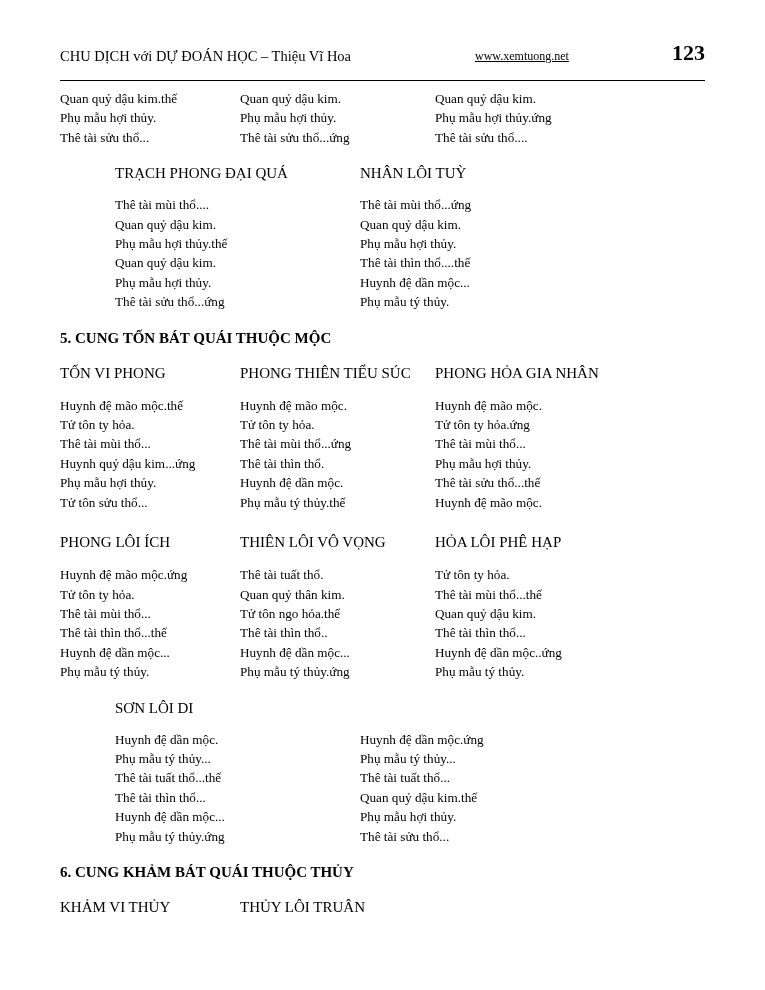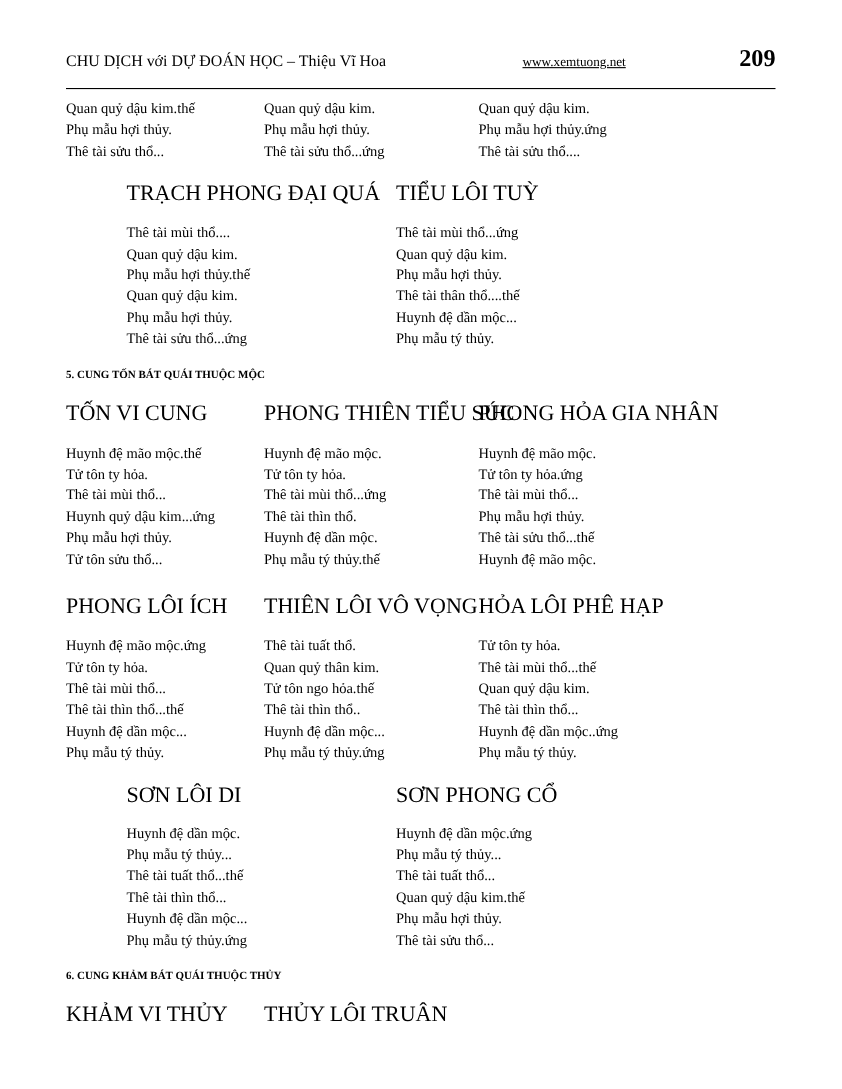--- a/index.html
+++ b/index.html
@@ -52,26 +52,26 @@
     border-top: 1px solid #000;
     margin: 2px 0 8px 0;
   }
   
   .line {
     font-size: 13.2px;
     line-height: 19.4px;
     white-space: pre;
   }
   .sec-head {
-    font-size: 10px;
+    font-size: 15px;
     font-weight: bold;
     white-space: pre;
   }
   .trigram {
-    font-size: 20px;
+    font-size: 15px;
     white-space: pre;
   }
   
   .cols3 {
     display: grid;
     grid-template-columns: 180px 195px 1fr;
   }
   .cols2-ind {
     display: grid;
     grid-template-columns: 245px 1fr;
@@ -86,21 +86,21 @@
   }
 </style>
 </head>
 <body>
 
 <div class="page">
 
   <div class="header">
     <div class="header-title">CHU DỊCH với DỰ ĐOÁN HỌC – Thiệu Vĩ Hoa</div>
     <div class="header-site">www.xemtuong.net</div>
-    <div class="header-page">209</div>
+    <div class="header-page">123</div>
   </div>
   <div class="rule"></div>
 
   <div class="cols3">
     <div>
       <div class="line">Quan quỷ dậu kim.thế</div>
       <div class="line">Phụ mẫu hợi thủy.</div>
       <div class="line">Thê tài sửu thổ...</div>
     </div>
     <div>
@@ -112,52 +112,52 @@
       <div class="line">Quan quỷ dậu kim.</div>
       <div class="line">Phụ mẫu hợi thủy.ứng</div>
       <div class="line">Thê tài sửu thổ....</div>
     </div>
   </div>
 
   <div class="spacer-18"></div>
 
   <div class="cols2-ind">
     <div class="trigram tg-row">TRẠCH PHONG ĐẠI QUÁ</div>
-    <div class="trigram tg-row">TIỂU LÔI TUỲ</div>
+    <div class="trigram tg-row">NHÂN LÔI TUỲ</div>
   </div>
 
   <div class="spacer-6"></div>
 
   <div class="cols2-ind">
     <div>
       <div class="line">Thê tài mùi thổ....</div>
       <div class="line">Quan quỷ dậu kim.</div>
       <div class="line">Phụ mẫu hợi thủy.thế</div>
       <div class="line">Quan quỷ dậu kim.</div>
       <div class="line">Phụ mẫu hợi thủy.</div>
       <div class="line">Thê tài sửu thổ...ứng</div>
     </div>
     <div>
       <div class="line">Thê tài mùi thổ...ứng</div>
       <div class="line">Quan quỷ dậu kim.</div>
       <div class="line">Phụ mẫu hợi thủy.</div>
-      <div class="line">Thê tài thân thổ....thế</div>
+      <div class="line">Thê tài thìn thổ....thế</div>
       <div class="line">Huynh đệ dần mộc...</div>
       <div class="line">Phụ mẫu tý thủy.</div>
     </div>
   </div>
 
   <div class="spacer-18"></div>
 
   <div class="sec-head">5. CUNG TỐN BÁT QUÁI THUỘC MỘC</div>
 
   <div class="spacer-18"></div>
 
   <div class="cols3">
-    <div class="trigram">TỐN VI CUNG</div>
+    <div class="trigram">TỐN VI PHONG</div>
     <div class="trigram">PHONG THIÊN TIỂU SÚC</div>
     <div class="trigram">PHONG HỎA GIA NHÂN</div>
   </div>
 
   <div class="spacer-14"></div>
 
   <div class="cols3">
     <div>
       <div class="line">Huynh đệ mão mộc.thế</div>
       <div class="line">Tử tôn ty hỏa.</div>
@@ -218,21 +218,20 @@
       <div class="line">Thê tài thìn thổ...</div>
       <div class="line">Huynh đệ dần mộc..ứng</div>
       <div class="line">Phụ mẫu tý thủy.</div>
     </div>
   </div>
 
   <div class="spacer-18"></div>
 
   <div class="cols2-ind">
     <div class="trigram tg-row">SƠN LÔI DI</div>
-    <div class="trigram tg-row">SƠN PHONG CỔ</div>
   </div>
 
   <div class="spacer-6"></div>
 
   <div class="cols2-ind">
     <div>
       <div class="line">Huynh đệ dần mộc.</div>
       <div class="line">Phụ mẫu tý thủy...</div>
       <div class="line">Thê tài tuất thổ...thế</div>
       <div class="line">Thê tài thìn thổ...</div>

